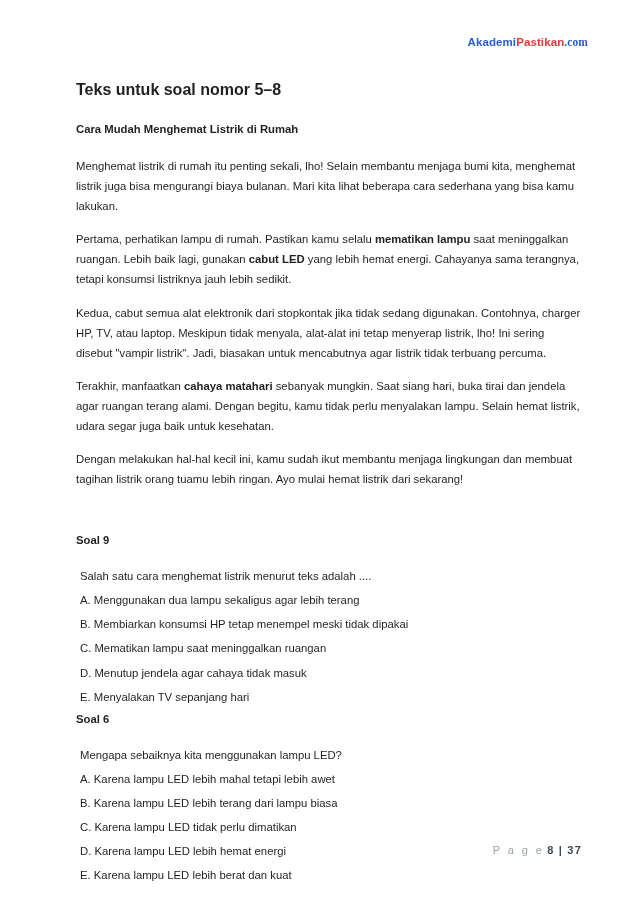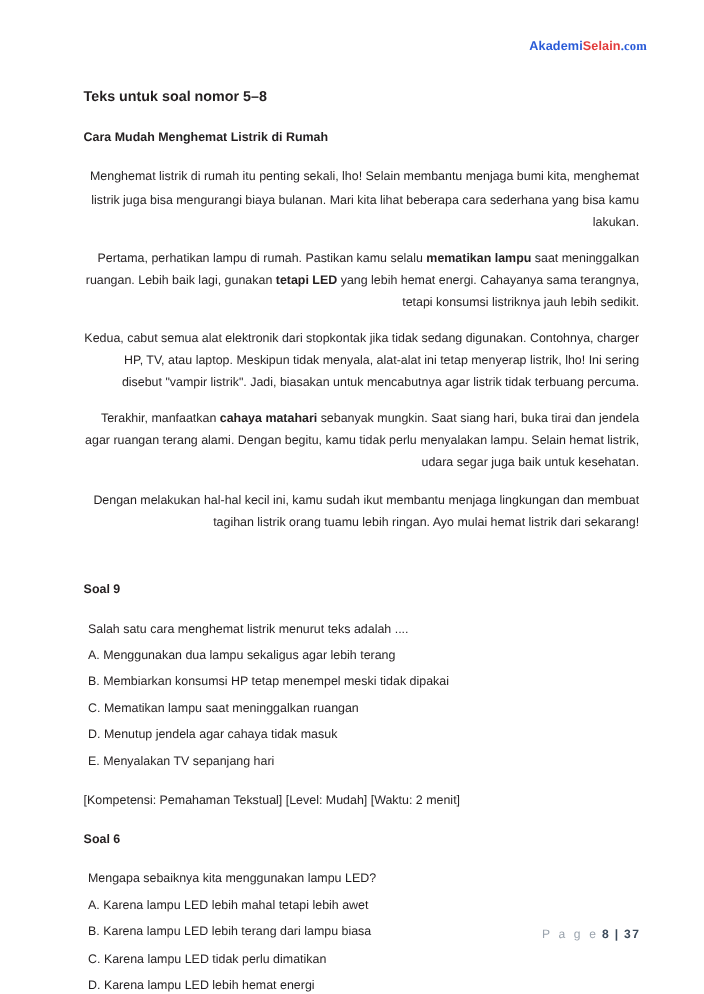--- a/index.html
+++ b/index.html
@@ -31,39 +31,39 @@
   .brand .b3 { color: #2a5bd7; font-family: Liberation Serif, serif; }
 
   .content {
     position: absolute;
     left: 76px;
     top: 78px;
     width: 505px;
   }
 
   .h-strong {
-    font-size: 13px;
+    font-size: 16px;
     font-weight: bold;
     color: #231f20;
     margin: 0 0 19px 0;
     line-height: 1.5;
   }
   .h-title {
     font-size: 11.3px;
     font-weight: bold;
     color: #231f20;
     margin: 0 0 18px 0;
     line-height: 1.5;
   }
   p.body {
     font-size: 11.3px;
     line-height: 1.78;
     margin: 0 0 13px 0;
     color: #231f20;
-    text-align: right;
+    text-align: left;
   }
   p.body b { font-weight: bold; }
 
   .gap-lg { height: 30px; }
 
   .soal-head {
     font-size: 11.3px;
     font-weight: bold;
     margin: 0 0 17px 0;
     line-height: 1.5;
@@ -97,49 +97,48 @@
     font-weight: bold;
     letter-spacing: 1.2px;
   }
 </style>
 </head>
 <body>
 
 <div class="page">
 
   <div class="brand">
-    <span class="b1" style="color: rgb(42, 91, 215);">Akademi</span><span class="b2" style="color: rgb(226, 59, 59);">Selain</span><span class="b3" style="color: rgb(42, 91, 215);">.com</span>
+    <span class="b1" style="color: rgb(42, 91, 215);">Akademi</span><span class="b2" style="color: rgb(226, 59, 59);">Pastikan</span><span class="b3" style="color: rgb(42, 91, 215);">.com</span>
   </div>
 
   <div class="content">
 
     <div class="h-strong">Teks untuk soal nomor 5–8</div>
 
     <div class="h-title">Cara Mudah Menghemat Listrik di Rumah</div>
 
     <div id="paragraphs">
         <p class="body"><span>Menghemat listrik di rumah itu penting sekali, lho! Selain membantu menjaga bumi kita, menghemat listrik juga bisa mengurangi biaya bulanan. Mari kita lihat beberapa cara sederhana yang bisa kamu lakukan.</span></p>
-        <p class="body"><span>Pertama, perhatikan lampu di rumah. Pastikan kamu selalu </span><b>mematikan lampu</b><span> saat meninggalkan ruangan. Lebih baik lagi, gunakan </span><b>tetapi LED</b><span> yang lebih hemat energi. Cahayanya sama terangnya, tetapi konsumsi listriknya jauh lebih sedikit.</span></p>
+        <p class="body"><span>Pertama, perhatikan lampu di rumah. Pastikan kamu selalu </span><b>mematikan lampu</b><span> saat meninggalkan ruangan. Lebih baik lagi, gunakan </span><b>cabut LED</b><span> yang lebih hemat energi. Cahayanya sama terangnya, tetapi konsumsi listriknya jauh lebih sedikit.</span></p>
         <p class="body"><span>Kedua, cabut semua alat elektronik dari stopkontak jika tidak sedang digunakan. Contohnya, charger HP, TV, atau laptop. Meskipun tidak menyala, alat-alat ini tetap menyerap listrik, lho! Ini sering disebut "vampir listrik". Jadi, biasakan untuk mencabutnya agar listrik tidak terbuang percuma.</span></p>
         <p class="body"><span>Terakhir, manfaatkan </span><b>cahaya matahari</b><span> sebanyak mungkin. Saat siang hari, buka tirai dan jendela agar ruangan terang alami. Dengan begitu, kamu tidak perlu menyalakan lampu. Selain hemat listrik, udara segar juga baik untuk kesehatan.</span></p>
         <p class="body"><span>Dengan melakukan hal-hal kecil ini, kamu sudah ikut membantu menjaga lingkungan dan membuat tagihan listrik orang tuamu lebih ringan. Ayo mulai hemat listrik dari sekarang!</span></p>
       </div>
 
     <div class="gap-lg"></div>
 
     <div id="questions">
         <div>
           <div class="soal-head">Soal 9</div>
           <div class="q-line">Salah satu cara menghemat listrik menurut teks adalah ....</div>
           <div class="q-line">A. Menggunakan dua lampu sekaligus agar lebih terang</div>
           <div class="q-line">B. Membiarkan konsumsi HP tetap menempel meski tidak dipakai</div>
           <div class="q-line">C. Mematikan lampu saat meninggalkan ruangan</div>
           <div class="q-line">D. Menutup jendela agar cahaya tidak masuk</div>
           <div class="q-line">E. Menyalakan TV sepanjang hari</div>
-          <div class="meta-line">[Kompetensi: Pemahaman Tekstual] [Level: Mudah] [Waktu: 2 menit]</div>
         </div>
         <div>
           <div class="soal-head">Soal 6</div>
           <div class="q-line">Mengapa sebaiknya kita menggunakan lampu LED?</div>
           <div class="q-line">A. Karena lampu LED lebih mahal tetapi lebih awet</div>
           <div class="q-line">B. Karena lampu LED lebih terang dari lampu biasa</div>
           <div class="q-line">C. Karena lampu LED tidak perlu dimatikan</div>
           <div class="q-line">D. Karena lampu LED lebih hemat energi</div>
           <div class="q-line">E. Karena lampu LED lebih berat dan kuat</div>
           <div class="meta-line">[Kompetensi: Pemahaman Tekstual] [Level: Mudah] [Waktu: 2 menit]</div>

